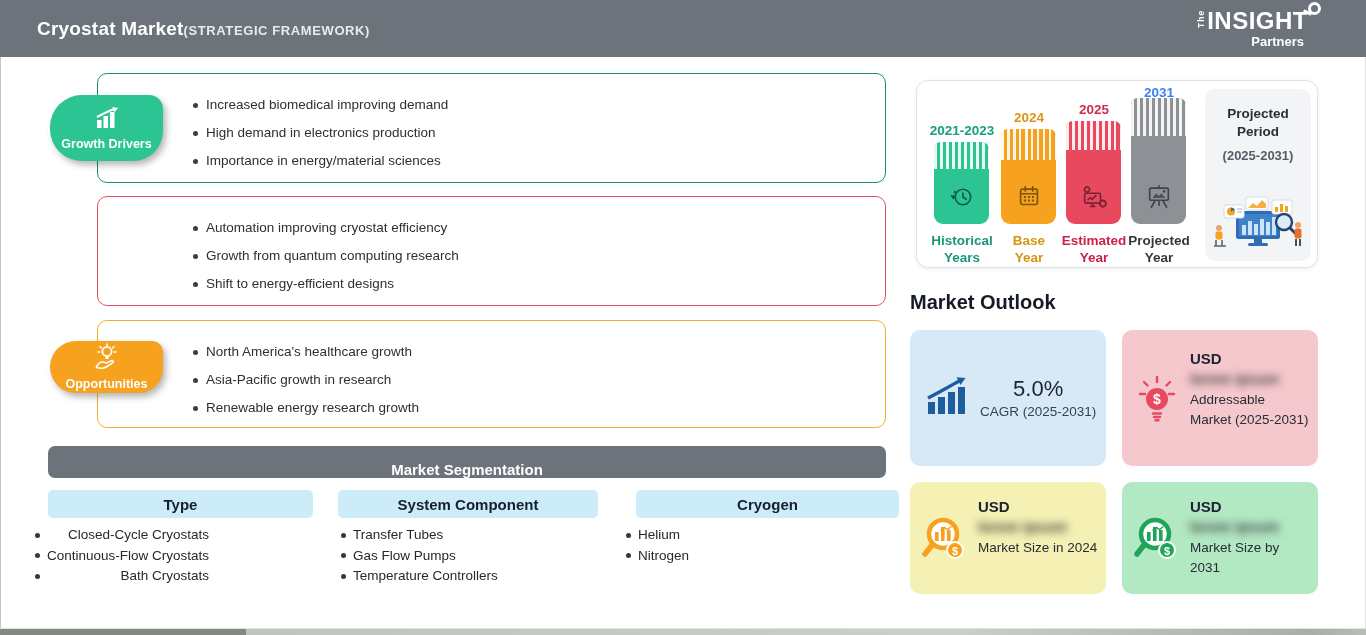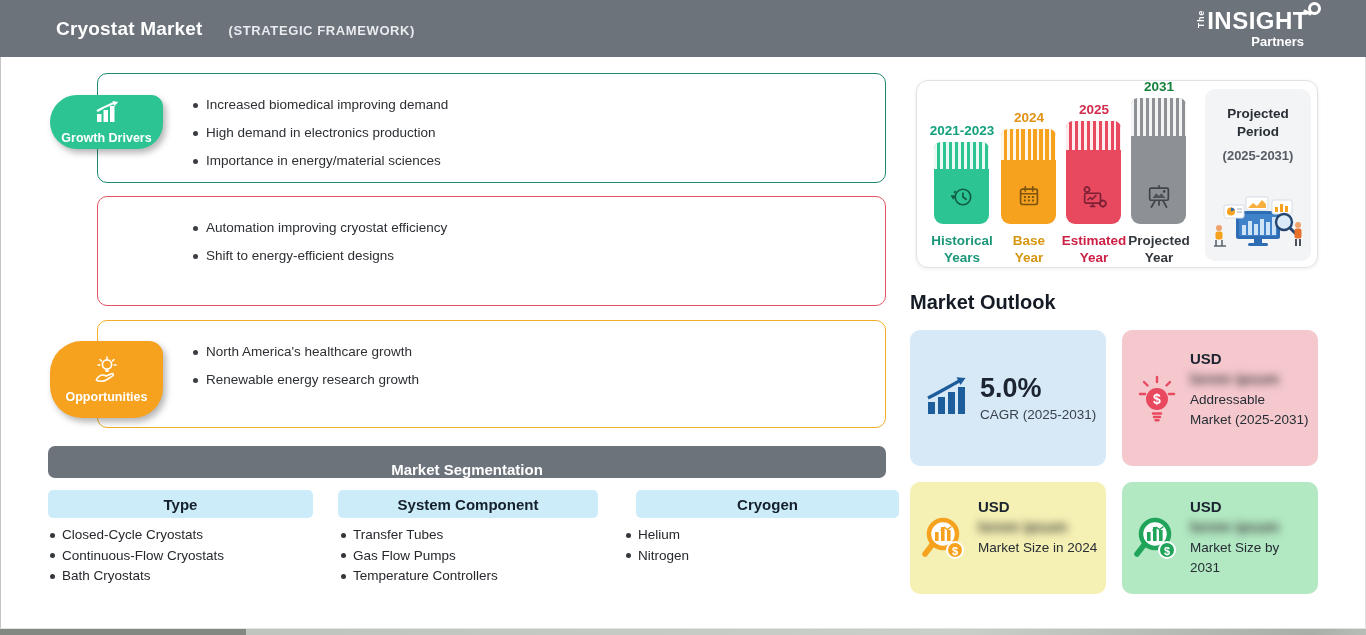--- a/index.html
+++ b/index.html
@@ -2,75 +2,75 @@
 <html><head>
 <meta charset="utf-8">
 <style>
   * { box-sizing: border-box; }
   body { margin:0; font-family:"Liberation Sans", sans-serif; background:#fff; }
   .page { position:relative; width:1366px; height:635px; background:#ffffff; overflow:hidden;
           box-shadow: inset 1px 0 0 #c4c4c4, inset -1px 0 0 #e0e0e0; }
 
   
   .header { position:absolute; top:0; left:0; right:0; height:57px; background:#6c737b; }
-  .title-wrap { position:absolute; left:56px; top:0; height:57px; display:flex; align-items:baseline; gap:26px; padding-top:18px; }
+  .title-wrap { position:absolute; left:37px; top:0; height:57px; display:flex; align-items:baseline; gap:0; padding-top:18px; }
   .title { color:#ffffff; font-size:19px; font-weight:bold; letter-spacing:.2px; }
   .subtitle { color:#e9ebee; font-size:13px; font-weight:600; letter-spacing:.6px; }
   .logo { position:absolute; right:58px; top:9px; color:#fff; text-align:right; }
   .logo-top { display:flex; align-items:center; position:relative; }
   .logo-the { writing-mode:vertical-rl; transform:rotate(180deg); font-size:8.5px; font-weight:bold; letter-spacing:1px; height:22px; margin-right:1px; }
   .logo-insight { font-size:24px; font-weight:800; letter-spacing:.5px; line-height:1; }
   .logo-lens { position:absolute; right:-13px; top:-7px; width:13px; height:13px; border:3px solid #fff; border-radius:50%; }
   .logo-lens::after { content:""; position:absolute; width:9px; height:3px; background:#fff; left:-8px; bottom:-2px; transform:rotate(28deg); border-radius:2px; }
   .logo-partners { font-size:13px; font-weight:bold; margin-top:1px; padding-right:4px; }
 
   
   .driver-box { position:absolute; left:97px; width:789px; height:110px; border:1.6px solid; border-radius:10px; background:#fff; }
   .db1 { top:73px;  border-color:#1c8a71; }
   .db2 { top:196px; border-color:#e25465; }
   .db3 { top:320px; height:108px; border-color:#f2ae2a; }
   .bullets { list-style:none; margin:0; padding:0; position:absolute; left:93px; top:22px; }
   .bullets li { font-size:13.5px; color:#2c2f33; line-height:18px; margin:0 0 10px; padding-left:15px; position:relative; }
   .bullets li::before { content:""; position:absolute; left:2px; top:6.5px; width:5px; height:5px; border-radius:50%; background:#3a3d42; }
 
-  .pill { position:absolute; left:50px; width:113px; height:54px; border-radius:32px 14px 30px 32px;
+  .pill { position:absolute; left:50px; width:113px; height:66px; border-radius:32px 14px 30px 32px;
           display:flex; flex-direction:column; align-items:center; justify-content:center; gap:2px;
           color:#fff; box-shadow:3px 4px 6px rgba(50,50,50,.35); }
   .p1 { top:95px;  background:#2cc493; }
   .p2 { top:217px; background:#e8495f; }
-  .p3 { top:341px; background:#f6a21e; height:77px; }
+  .p3 { top:341px; background:#f6a21e; height:52px; }
   .pill-label { font-size:12.5px; font-weight:bold; white-space:nowrap; }
 
   
   .seg-bar { position:absolute; left:48px; top:446px; width:838px; height:32px; background:#6c737b; border-radius:7px;
              color:#fff; font-weight:bold; font-size:15px; display:flex; align-items:flex-end; justify-content:center; }
   .seg-col-header { position:absolute; top:490px; height:28px; background:#cdecfa; border-radius:5px;
              display:flex; align-items:center; justify-content:center; font-weight:bold; font-size:15px; color:#14202b; }
   .sc1 { left:48px;  width:265px; } .sc2 { left:338px; width:260px; } .sc3 { left:636px; width:263px; }
   .seg-list { list-style:none; margin:0; padding:0; position:absolute; top:527px; }
-  .sl1 { left:47px; } .sl2 { left:338px; } .sl3 { left:623px; }
+  .sl1 { left:32px;text-align:right; } .sl2 { left:338px; } .sl3 { left:623px; }
   .seg-list li { font-size:13.5px; color:#25282c; line-height:16px; margin:0 0 4.5px; padding-left:15px; position:relative; }
   .seg-list li::before { content:""; position:absolute; left:3px; top:5.5px; width:5px; height:5px; border-radius:50%; background:#34373b; }
 
   
   .tl-card { position:absolute; left:916px; top:80px; width:402px; height:188px; background:#fff;
              border:1px solid #dfe3e8; border-radius:12px; box-shadow:0 1px 4px rgba(0,0,0,.07); }
   .tl-bar { position:absolute; width:55px; bottom:43px; border-radius:7px 7px 9px 9px; }
   .tb1 { left:17px;  height:82px;  background:#2cc493; }
   .tb2 { left:84px;  height:95px;  background:#f6a21e; }
   .tb3 { left:149px; height:103px; background:#e8495f; }
   .tb4 { left:214px; height:126px; background:#8d9095; }
   .tl-stripes { position:absolute; top:0; left:0; right:0; border-radius:7px 7px 0 0;
                 background:repeating-linear-gradient(90deg, rgba(255,255,255,.9) 0 2.5px, transparent 2.5px 6px); }
   .ts1 { height:27px; } .ts2 { height:31px; } .ts3 { height:29px; } .ts4 { height:38px; }
   .tl-year { position:absolute; width:90px; text-align:center; font-weight:bold; font-size:13.5px; }
   .ty1 { left:0px;   bottom:129px; color:#13a07c; }
   .ty2 { left:67px;  bottom:142px; color:#e09212; }
   .ty3 { left:132px; bottom:150px; color:#d12c4c; }
-  .ty4 { left:197px; bottom:173px; color:#15803d;margin-top:36px; }
+  .ty4 { left:197px; bottom:167px; color:#3b82f6;margin-top:36px; }
   .tl-icon { position:absolute; bottom:56px; width:55px; display:flex; justify-content:center; }
   .ti1 { left:17px; } .ti2 { left:84px; } .ti3 { left:149px; } .ti4 { left:214px; }
   .tl-caption { position:absolute; top:152px; width:76px; text-align:center; font-weight:bold; font-size:13.5px; line-height:1.25; }
   .tc1 { left:7px;   color:#1b9679; }
   .tc2 { left:74px;  color:#d7960f; }
   .tc3 { left:139px; color:#cb2146; }
   .tc4 { left:204px; color:#33383d; }
   .tl-caption span { display:block; }
 
   .forecast-panel { position:absolute; left:288px; top:8px; width:106px; height:172px; background:#f2f4f6; border-radius:10px; text-align:center; }
@@ -80,21 +80,21 @@
   .fp-illus { position:absolute; bottom:4px; left:50%; transform:translateX(-50%); }
 
   
   .mo-title { position:absolute; left:910px; top:291px; font-size:20px; font-weight:bold; color:#151b24; }
   .mo-card { position:absolute; border-radius:10px; }
   .c-blue   { left:910px;  top:330px; width:196px; height:136px; background:#d7e9f6; }
   .c-pink   { left:1122px; top:330px; width:196px; height:136px; background:#f5c8cd; }
   .c-yellow { left:910px;  top:482px; width:196px; height:112px; background:#f5f0b3; }
   .c-green  { left:1122px; top:482px; width:196px; height:112px; background:#b2e8c2; }
   .cagr-row { display:flex; align-items:center; height:100%; padding:0 8px 0 14px; gap:10px; }
-  .cagr-val { font-size:27px; font-weight:700; color:#1b2430; line-height:1.05; }
+  .cagr-val { font-size:22px; font-weight:400; color:#1b2430; line-height:1.05;text-align:center; }
   .cagr-cap { font-size:13.5px; color:#39424d; margin-top:4px; }
   .card-row { display:flex; height:100%; padding:12px 8px 10px 10px; gap:8px; }
   .card-icon { width:50px; display:flex; align-items:center; justify-content:center; flex-shrink:0; }
   .card-text { padding-top:4px; }
   .c-pink .card-text { padding-top:8px; }
   .card-usd { font-size:15px; font-weight:800; color:#1b2430; }
   .card-blur { display:inline-block; font-size:15px; font-weight:800; color:#3a3a3a; filter:blur(4px); margin:3px 0 3px; white-space:nowrap; }
   .card-cap { font-size:13.5px; color:#262d35; line-height:1.5; }
 
   .source { position:absolute; right:48px; top:600px; font-size:13.5px; color:#23282e;margin-top:41px; }
@@ -138,27 +138,29 @@
         <path d="M7 11 C13 8 18 5 25 2.8" stroke="#fff" stroke-width="2.2" fill="none"></path>
         <path d="M22.5 1 L28.2 2 L24.3 6.3 Z" fill="#fff"></path>
       </svg>
     </span>
     <span class="pill-label">Growth Drivers</span>
   </div>
 
   <div class="driver-box db2">
     <ul class="bullets">
       <li>Automation improving cryostat efficiency</li>
+      <li>Growth from quantum computing research</li>
       <li>Shift to energy-efficient designs</li>
     </ul>
   </div>
 
   <div class="driver-box db3">
     <ul class="bullets">
       <li>North America's healthcare growth</li>
+      <li>Asia-Pacific growth in research</li>
       <li>Renewable energy research growth</li>
     </ul>
   </div>
   <div class="pill p3">
     <span>
       <svg width="30" height="28" viewBox="0 0 30 28">
         <circle cx="15" cy="8.5" r="4.6" stroke="#fff" stroke-width="1.7" fill="none"></circle>
         <rect x="13.2" y="13.3" width="3.6" height="2.6" rx="1" fill="#fff"></rect>
         <path d="M15 1 v1.8 M8 3.5 l1.4 1.4 M22 3.5 l-1.4 1.4 M6 9 h1.8 M22.2 9 h1.8" stroke="#fff" stroke-width="1.5" stroke-linecap="round"></path>
         <path d="M4.5 23.5 c2.5 -4.5 6 -5.5 9.5 -3.5 l5.5 -2.2 c1.6 -.5 2.6 1.1 1.2 2 l-6.5 4.2 c-3 1.8 -6.2 1.4 -9.7 .4" stroke="#fff" stroke-width="1.6" fill="none" stroke-linecap="round"></path>

